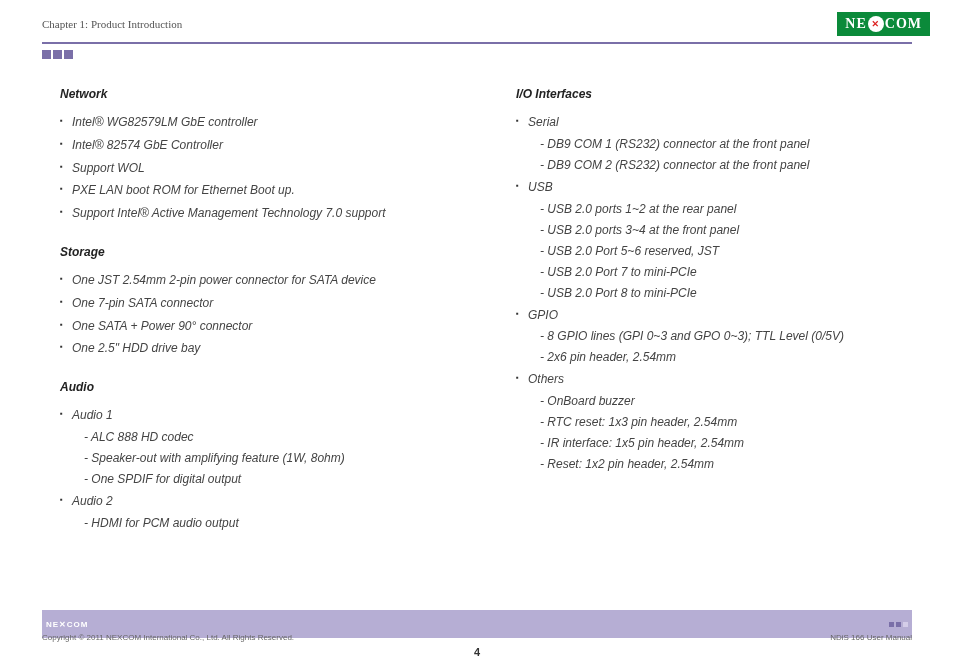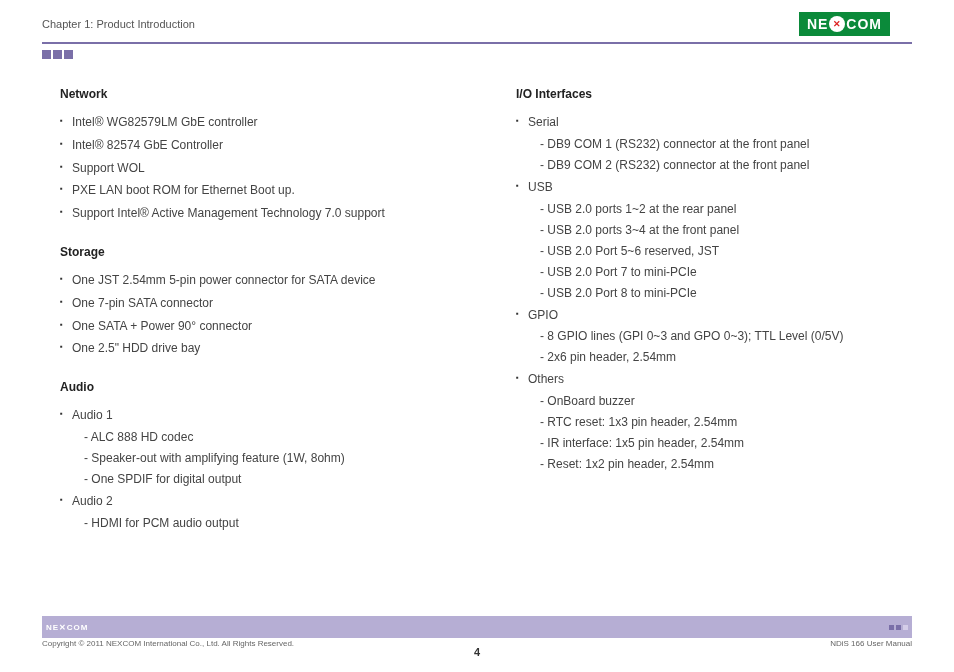--- a/index.html
+++ b/index.html
@@ -8,21 +8,22 @@
     width: 954px;
     height: 672px;
     background: #fff;
     position: relative;
     color: #333;
   }
   .header {
     display: flex;
     justify-content: space-between;
     align-items: center;
-    padding: 12px 64px 6px 42px;
+    padding: 12px 24px 6px 42px;
+    font-family: Liberation Serif, serif;
   }
   .chapter-title {
     font-size: 11px;
     color: #555;
   }
   .logo {
     display: flex;
     align-items: center;
   }
   .logo-box {
@@ -68,20 +69,21 @@
     width: 9px;
     height: 9px;
     background: #7a6fa8;
   }
   .content {
     display: flex;
     padding: 28px 42px 0 60px;
     gap: 60px;
     font-size: 12px;
     color: #444;
+    font-style: italic;
   }
   .col { flex: 1; }
   .section-head {
     font-weight: bold;
     color: #222;
     margin-bottom: 10px;
     font-size: 12px;
   }
   ul.top {
     list-style: none;
@@ -104,42 +106,42 @@
     margin-left: 12px;
   }
   .sub div {
     line-height: 1.75;
   }
   .footer-bar {
     position: absolute;
     bottom: 34px;
     left: 42px;
     right: 42px;
-    height: 22px;
+    height: 28px;
     background: #b6aed4;
     display: flex;
     align-items: center;
     justify-content: space-between;
     padding: 0 4px;
     gap: 45px;
   }
   .footer-logo-small {
     color: #fff;
     font-size: 8px;
     font-weight: bold;
     letter-spacing: 1px;
   }
   .footer-dots {
     display:flex; gap:2px;
   }
   .footer-dots span { width:5px;height:5px;background:#7a6fa8; }
   .footer-dots span:last-child { background:#d4cde8; }
   .footer-text {
     position: absolute;
-    bottom: 24px;
+    bottom: 30px;
     left: 42px;
     right: 42px;
     display: flex;
     justify-content: space-between;
     font-size: 8px;
     color: #666;
   }
   .page-num {
     position: absolute;
     bottom: 14px;
@@ -177,21 +179,21 @@
     <ul class="top">
       <li>Intel® WG82579LM GbE controller</li>
       <li>Intel® 82574 GbE Controller</li>
       <li>Support WOL</li>
       <li>PXE LAN boot ROM for Ethernet Boot up.</li>
       <li>Support Intel® Active Management Technology 7.0 support</li>
     </ul>
 
     <div class="section-head">Storage</div>
     <ul class="top">
-      <li>One JST 2.54mm 5-pin power connector for SATA device</li>
+      <li>One JST 2.54mm 2-pin power connector for SATA device</li>
       <li>One 7-pin SATA connector</li>
       <li>One SATA + Power 90° connector</li>
       <li>One 2.5" HDD drive bay</li>
     </ul>
 
     <div class="section-head">Audio</div>
     <ul class="top">
       <li>
         <span>Audio 1</span>
         <div class="sub">

